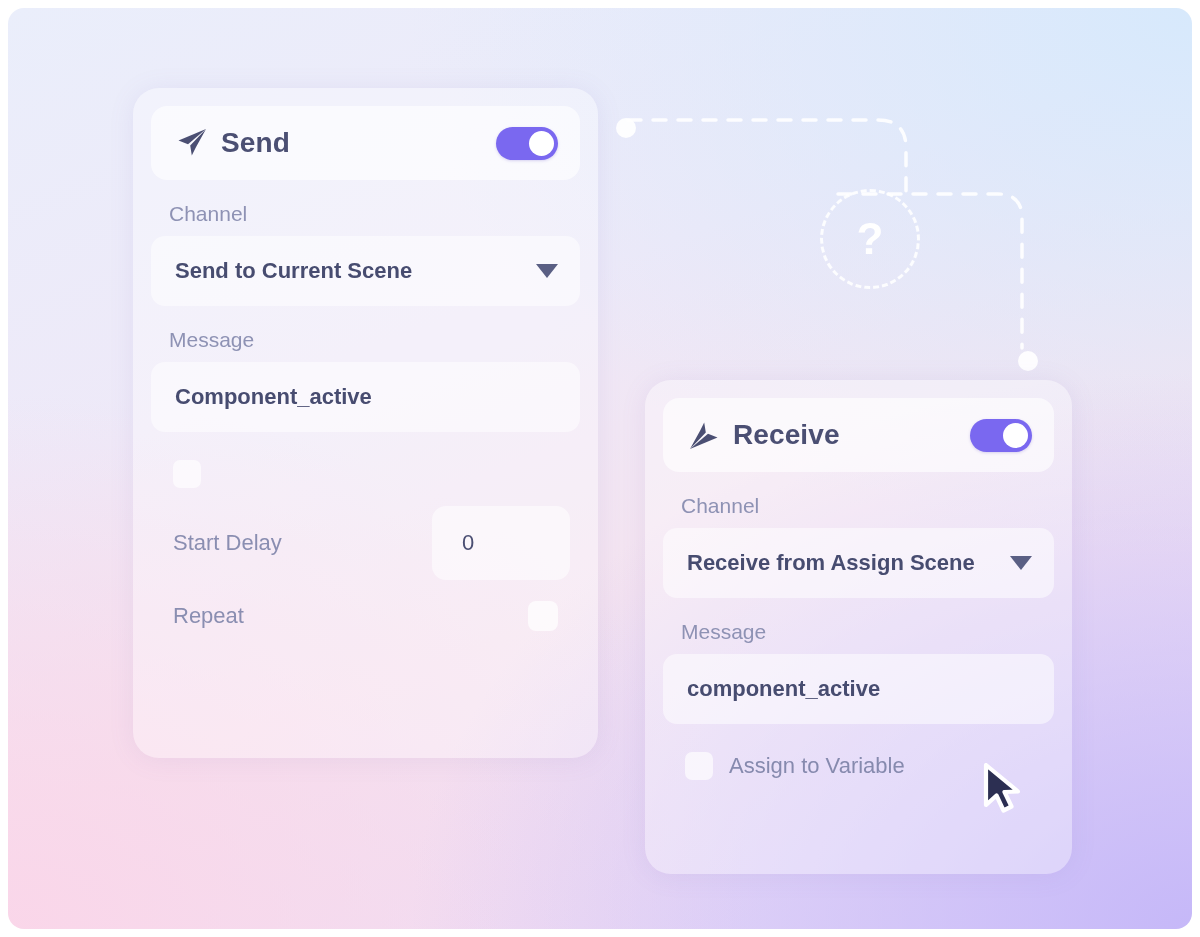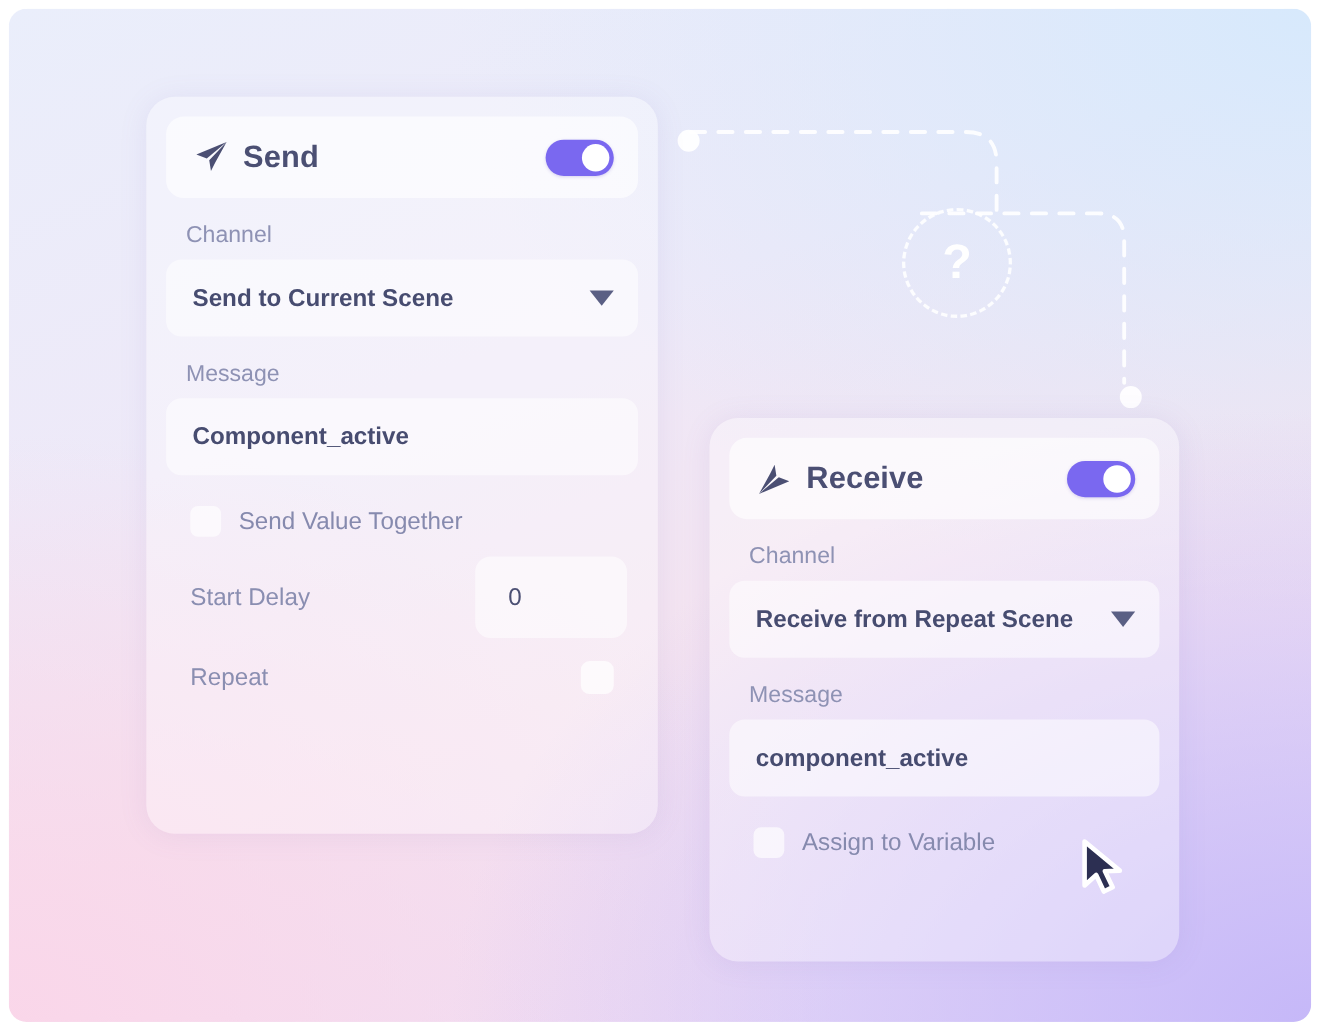--- a/index.html
+++ b/index.html
@@ -293,21 +293,20 @@
       </div>
 
       <div class="field-label">Message</div>
 
       <div class="input-box">
         <span class="val">Component_active</span>
       </div>
 
       <div class="check-row">
         <span class="checkbox"></span>
-        <span class="c-label">Send Value Together</span>
       </div>
 
       <div class="inline-row">
         <span class="i-label">Start Delay</span>
         <span class="num-box">
           <span class="nval">0</span>
         </span>
       </div>
 
       <div class="repeat-row">
@@ -332,21 +331,21 @@
         </span>
         <span class="hdr-title">Receive</span>
         <span class="toggle">
           <span class="knob"></span>
         </span>
       </div>
 
       <div class="field-label">Channel</div>
 
       <div class="input-box">
-        <span class="val">Receive from Repeat Scene</span>
+        <span class="val">Receive from Assign Scene</span>
         <span class="caret"></span>
       </div>
 
       <div class="field-label">Message</div>
 
       <div class="input-box">
         <span class="val">component_active</span>
       </div>
 
       <div class="check-row">

